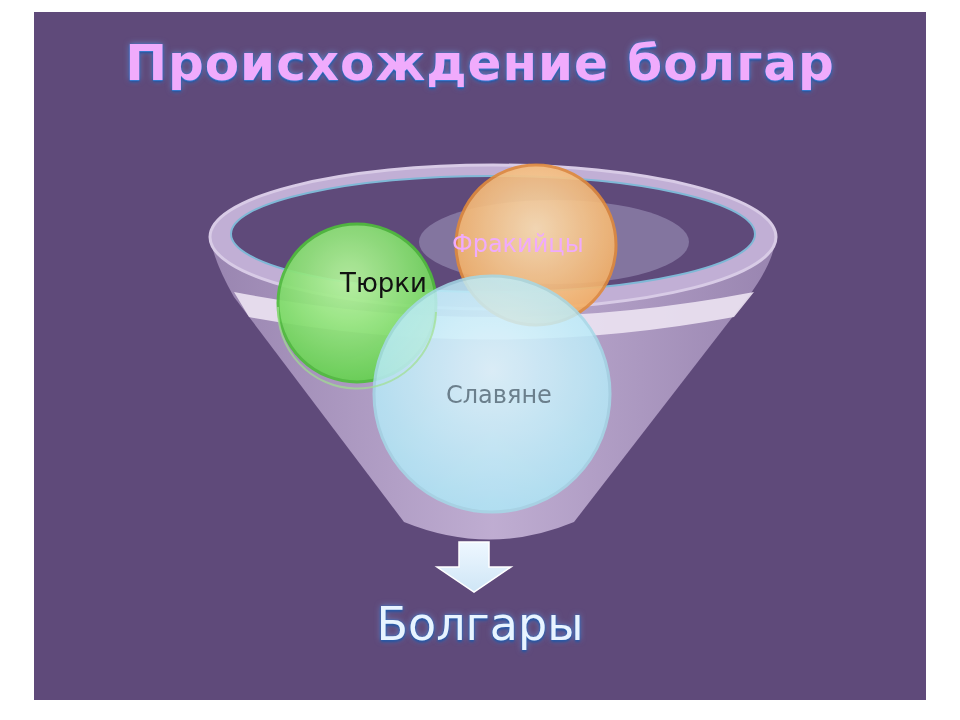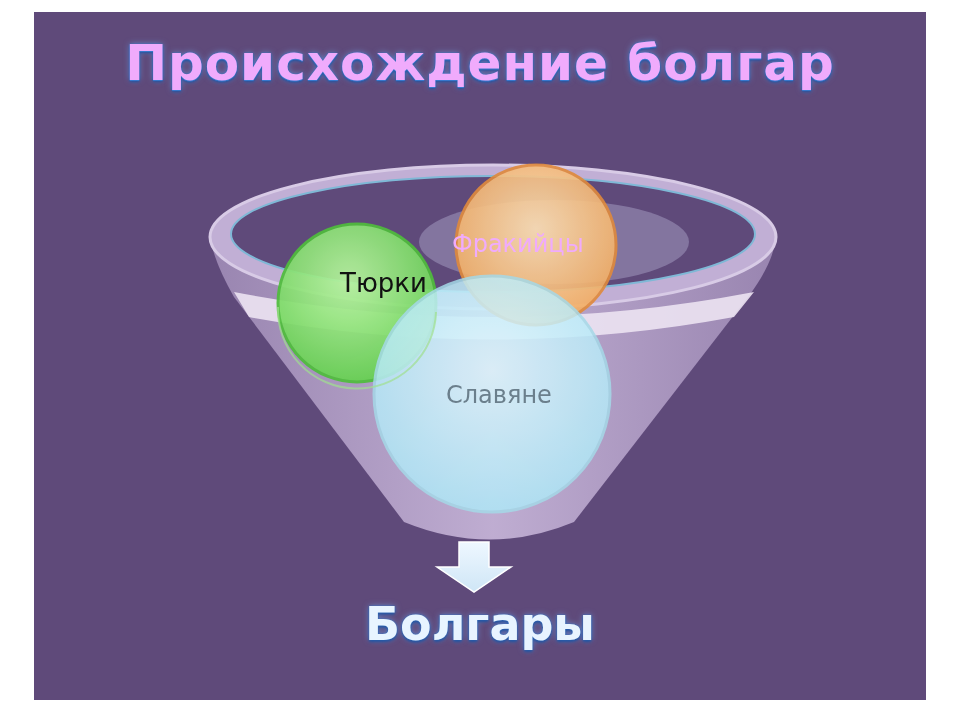--- a/index.html
+++ b/index.html
@@ -1,20 +1,20 @@
 <!DOCTYPE html>
 <html><head>
 <meta charset="utf-8">
 <style>
   html,body{margin:0;padding:0;background:#ffffff;}
   body{width:960px;height:720px;position:relative;overflow:hidden;font-family:"Liberation Sans",sans-serif;}
   #slide{position:absolute;left:34px;top:12px;width:892px;height:688px;background:#5f4a7a;}
   .title{position:absolute;left:0;top:22px;width:892px;text-align:center;font-family:"DejaVu Sans",sans-serif;font-size:50px;font-weight:bold;letter-spacing:1px;color:#f0abfc;
     text-shadow:0 0 2px #2f6fc2,0 1px 0 #3a7bd0,0 2px 3px #1e4f9c,0 0 6px rgba(120,180,255,0.6);}
-  .result{position:absolute;left:0;top:585px;width:892px;text-align:center;font-family:"DejaVu Sans",sans-serif;font-size:46px;font-weight:bold;color:#e8f4ff;
+  .result{position:absolute;left:0;top:585px;width:892px;text-align:center;font-family:"DejaVu Sans",sans-serif;font-size:46px;font-weight:normal;color:#e8f4ff;
     text-shadow:0 0 2px #2f6fc2,0 2px 3px #1e4f9c,0 0 6px rgba(120,180,255,0.6);}
   svg{position:absolute;left:0;top:0;}
   .lbl{position:absolute;font-family:"DejaVu Sans",sans-serif;font-size:26px;}
 </style>
 </head>
 <body>
 
 <div id="slide">
   <div class="title">Происхождение болгар</div>
 

